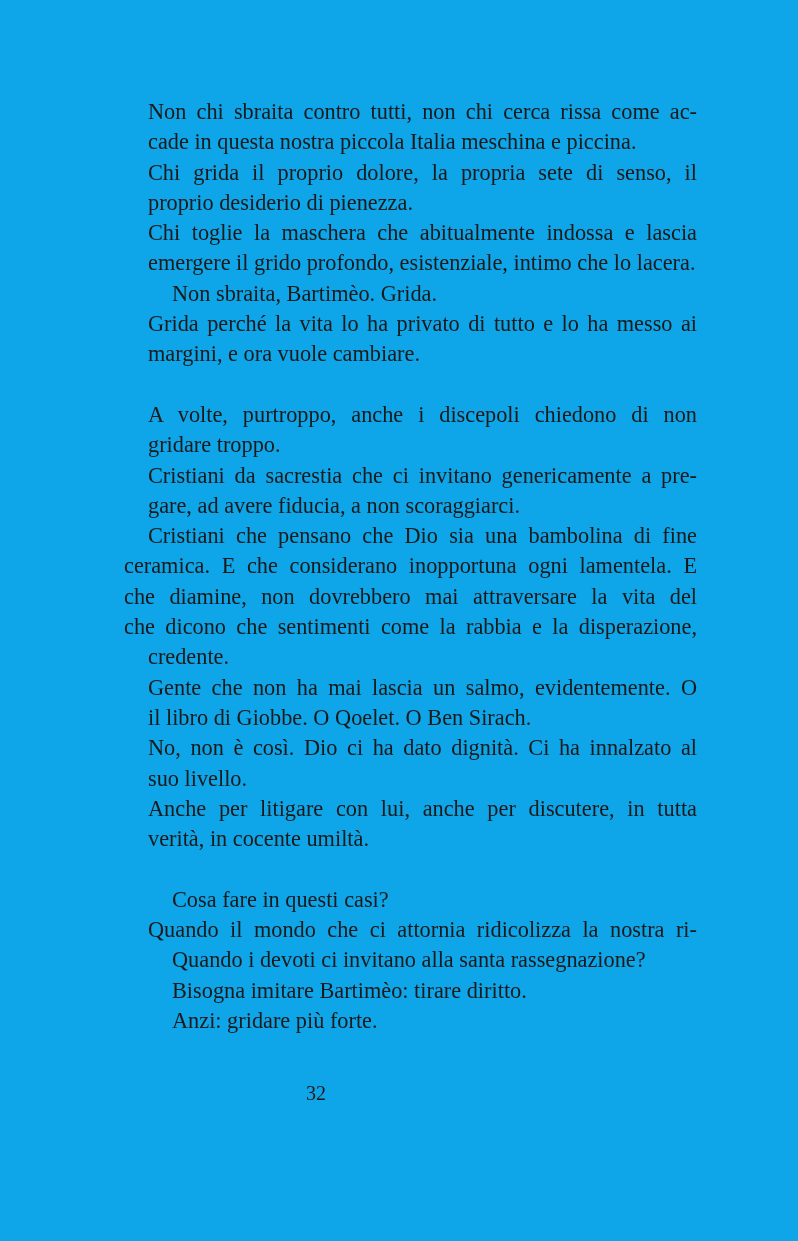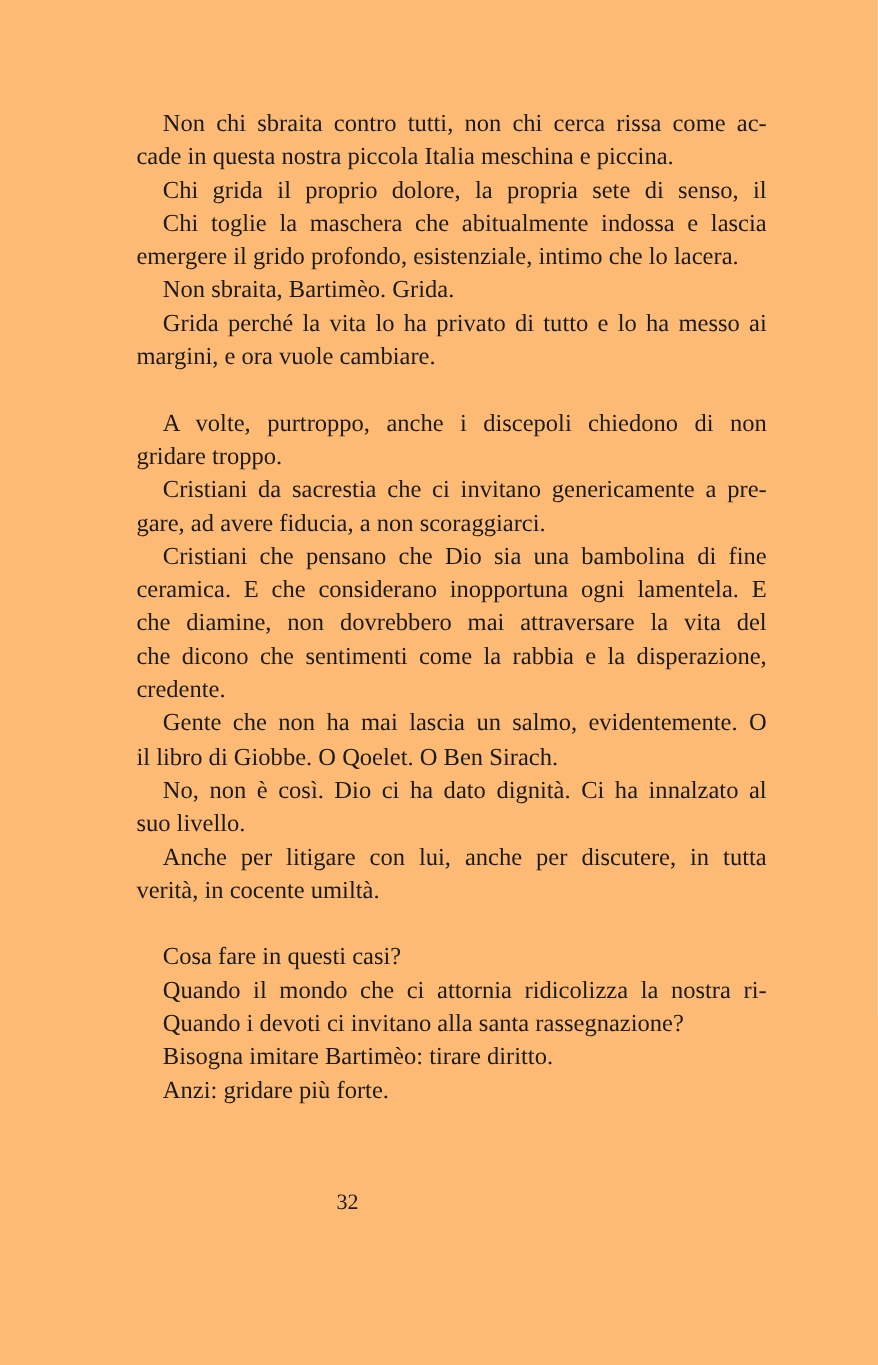--- a/index.html
+++ b/index.html
@@ -1,49 +1,50 @@
 <!DOCTYPE html>
 <html><head>
 <meta charset="utf-8">
 <style>
   html, body { margin: 0; padding: 0; background: #ffffff; }
   body { width: 798px; height: 1241px; position: relative; overflow: hidden; }
   .page {
     position: absolute; left: 0; top: 0; width: 798px; height: 1241px;
-    background: #fdba74;
+    background: #0ea5e9;
     font-family: "Liberation Serif", "DejaVu Serif", serif;
     color: #1a1a1a;
   }
   .text-block {
     position: absolute; left: 124px; top: 97px; width: 573px;
     font-size: 22.3px; line-height: 30.3px;
   }
   .line {
     display: block; height: 30.3px; white-space: nowrap;
     text-align: justify; text-align-last: justify;
   }
   .line.indent { padding-left: 24px; }
-  .line.last { text-align-last: left; }
+  .line.last { text-align-last: left; margin-left: 24px; }
   .blank { display: block; height: 30.3px; }
   .page-number {
     position: absolute; left: 0; width: 632px; top: 1080px;
     text-align: center; font-size: 20px; line-height: 26px;
   }
 </style>
 </head>
 <body>
 
 <div class="page">
   <div class="text-block" id="text-block">
       <div>
         <span class="line indent">Non chi sbraita contro tutti, non chi cerca rissa come ac-</span>
         <span class="line last">cade in questa nostra piccola Italia meschina e piccina.</span>
       </div>
       <div>
         <span class="line indent">Chi grida il proprio dolore, la propria sete di senso, il</span>
+        <span class="line last">proprio desiderio di pienezza.</span>
       </div>
       <div>
         <span class="line indent">Chi toglie la maschera che abitualmente indossa e lascia</span>
         <span class="line last">emergere il grido profondo, esistenziale, intimo che lo lacera.</span>
       </div>
       <div>
         <span class="line indent last">Non sbraita, Bartimèo. Grida.</span>
       </div>
       <div>
         <span class="line indent">Grida perché la vita lo ha privato di tutto e lo ha messo ai</span>

